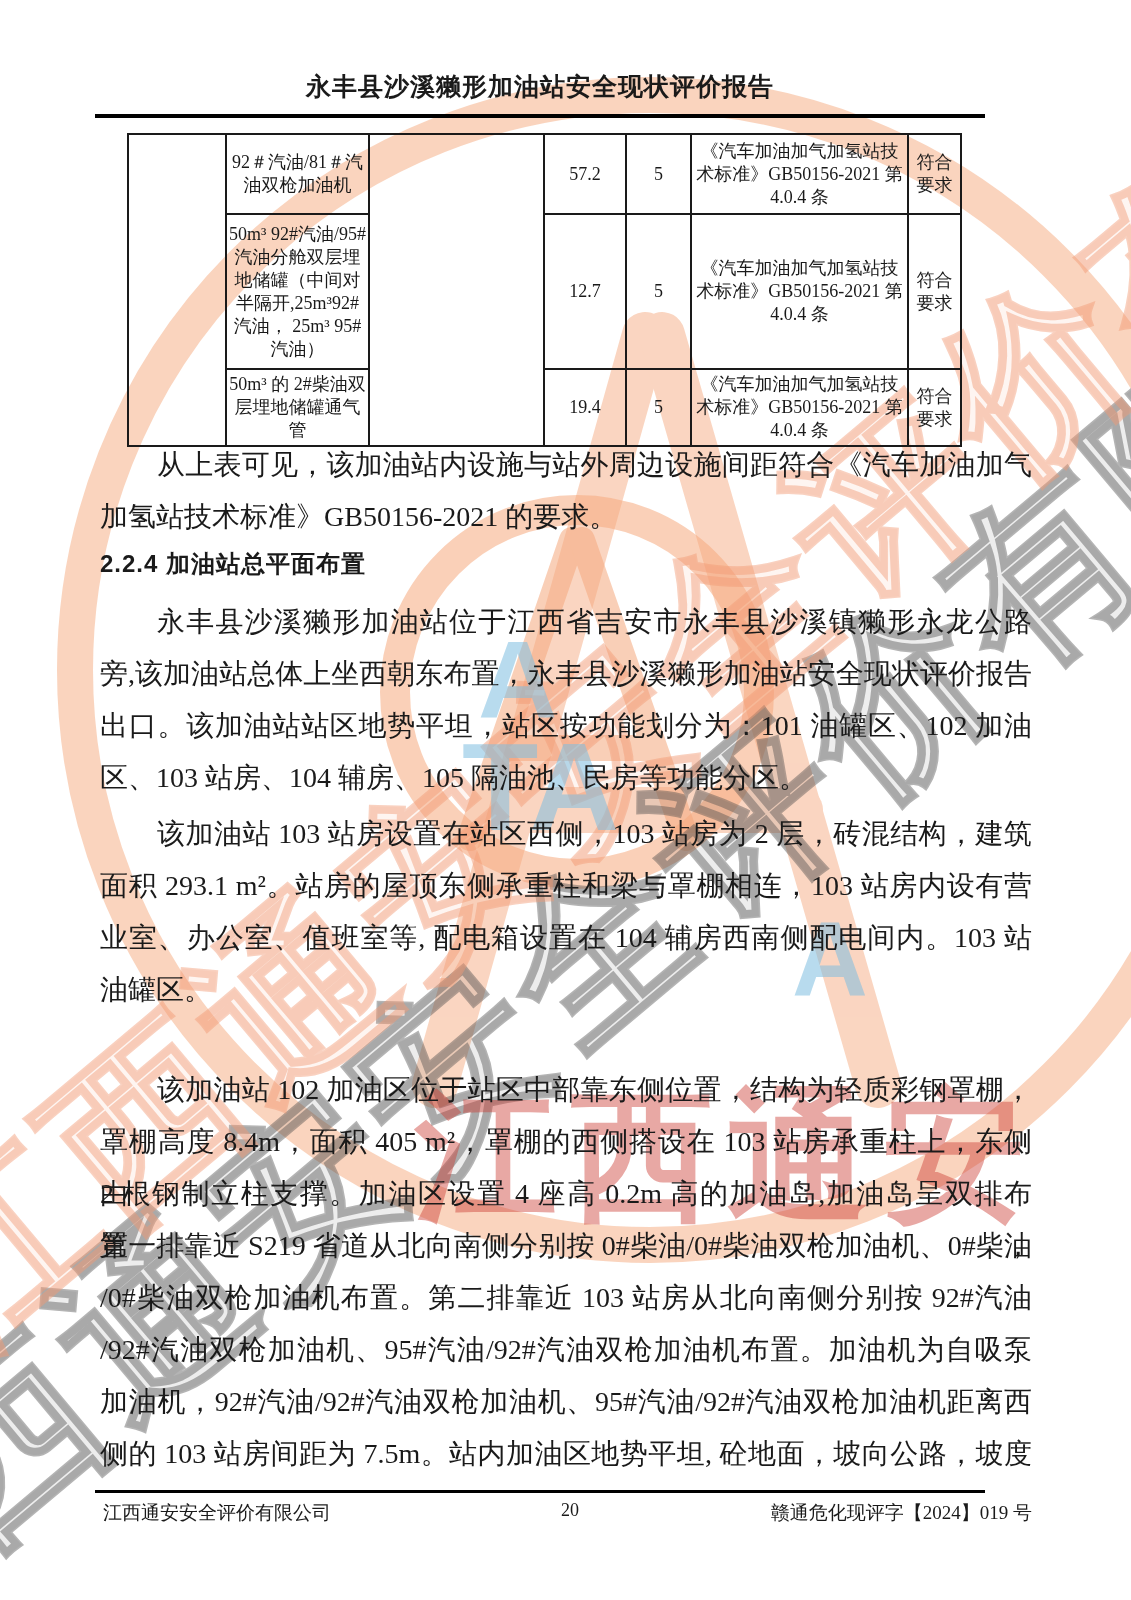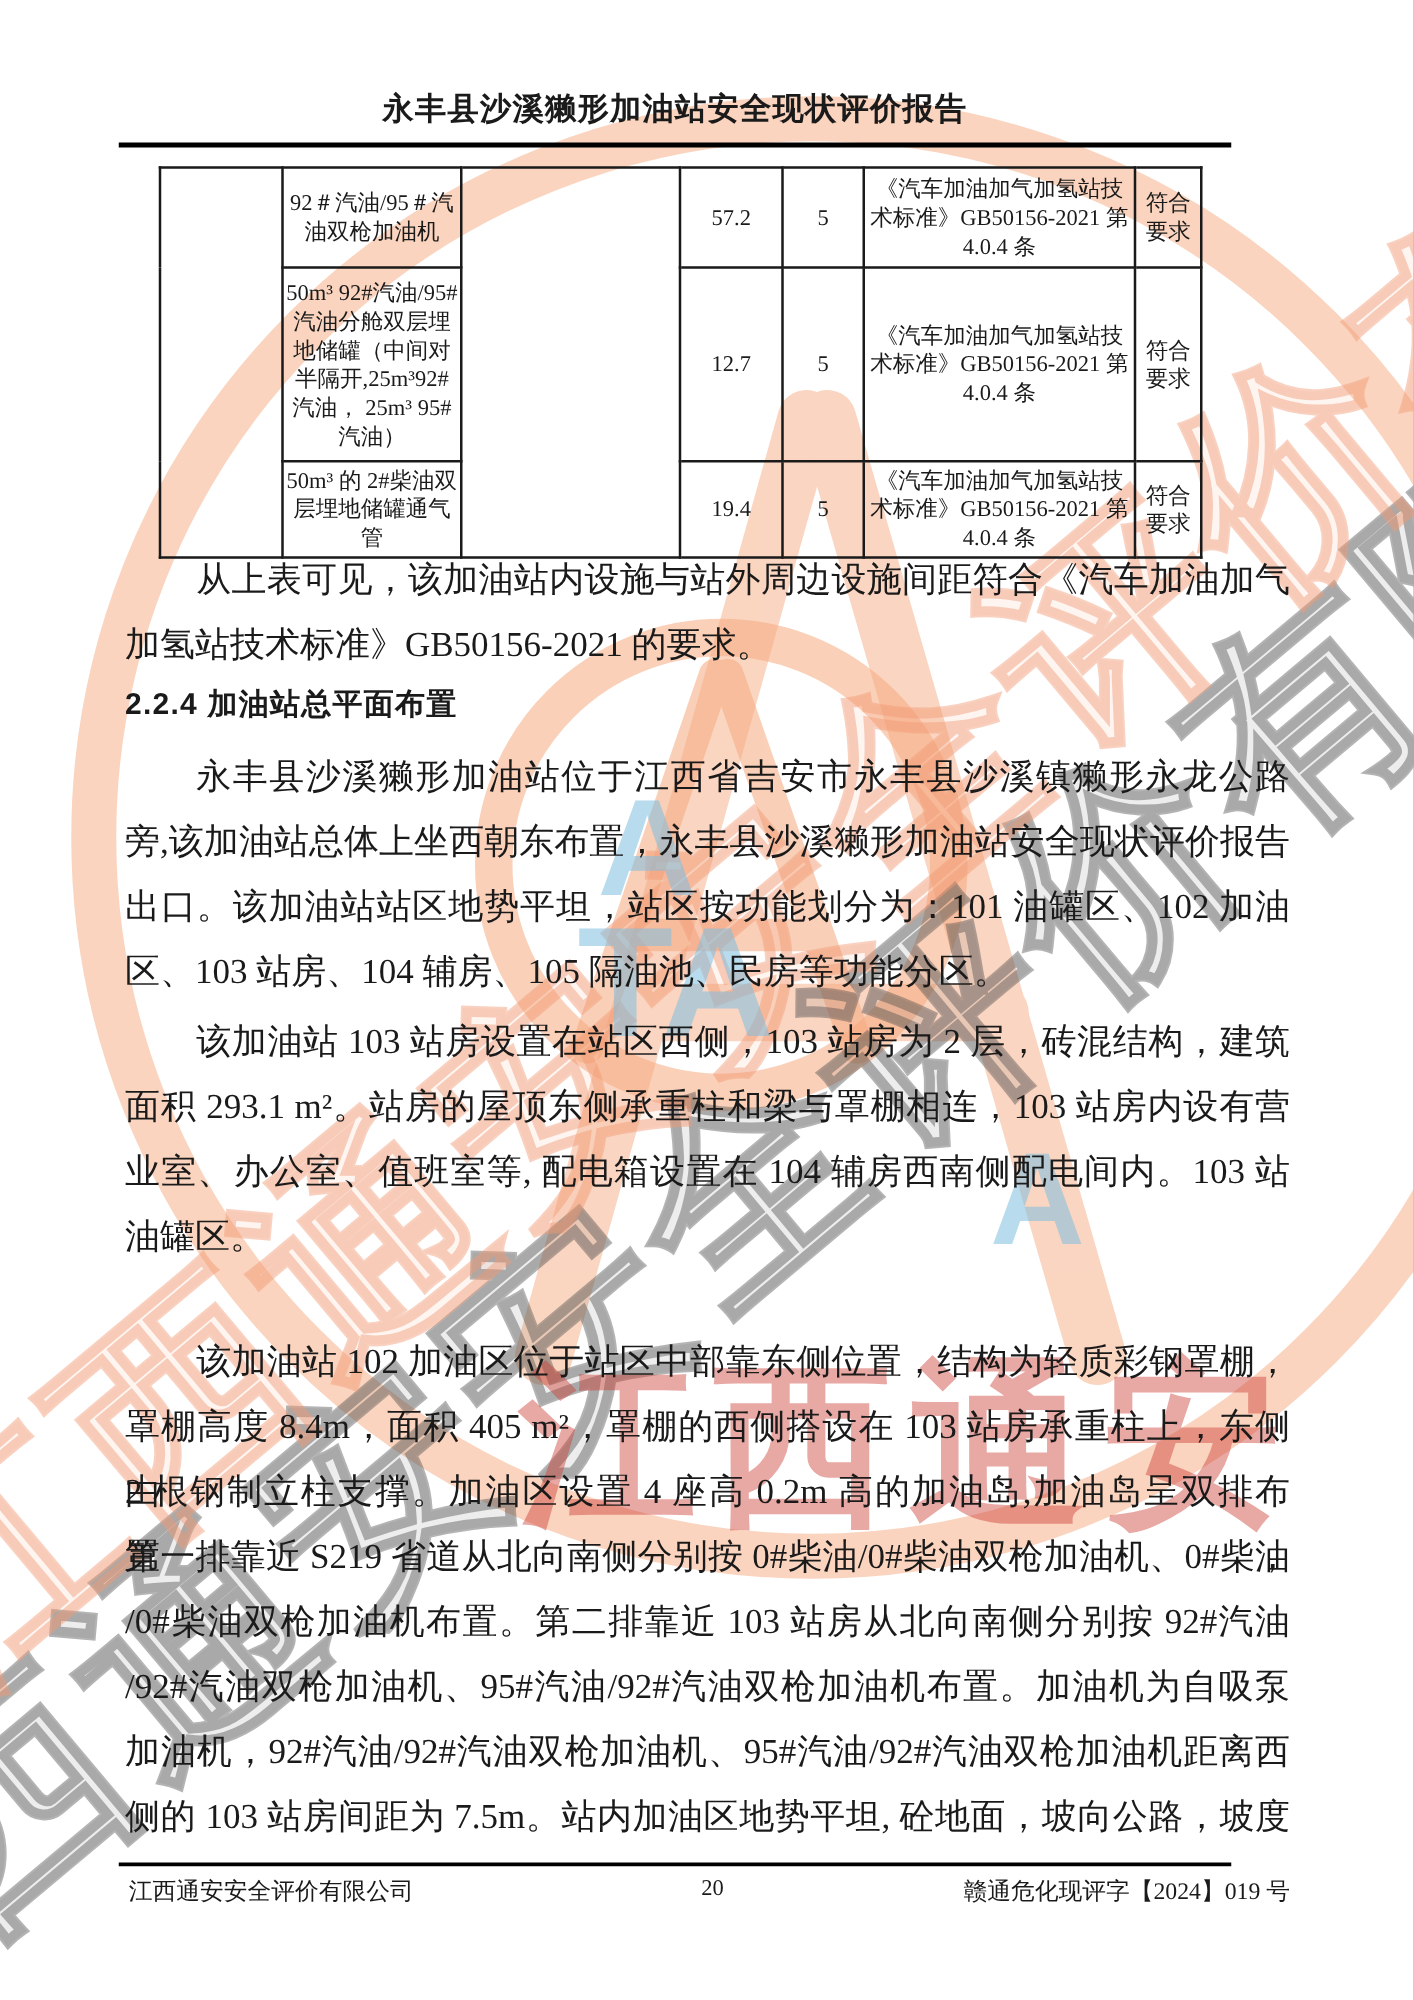--- a/index.html
+++ b/index.html
@@ -80,21 +80,21 @@
           <col style="width:143px">
           <col style="width:175px">
         <col style="width:82px">
           <col style="width:65px">
           <col style="width:217px">
           <col style="width:53px">
       </colgroup>
       <tbody>
           <tr style="height:80px;">
         <td rowspan="3"></td>
-        <td>92＃汽油/95＃汽油双枪加油机</td>
+        <td>92＃汽油/81＃汽油双枪加油机</td>
         <td rowspan="3"></td>
         <td>57.2</td>
         <td>5</td>
         <td class="std">《汽车加油加气加氢站技术标准》GB50156-2021 第 4.0.4 条</td>
         <td>符合要求</td>
       </tr>
       <tr style="height:155px;font-family:Liberation Serif, serif;">
         <td>50m³ 92#汽油/95#汽油分舱双层埋地储罐（中间对半隔开,25m³92#汽油， 25m³ 95#汽油）</td>
         <td>12.7</td>
         <td>5</td>

